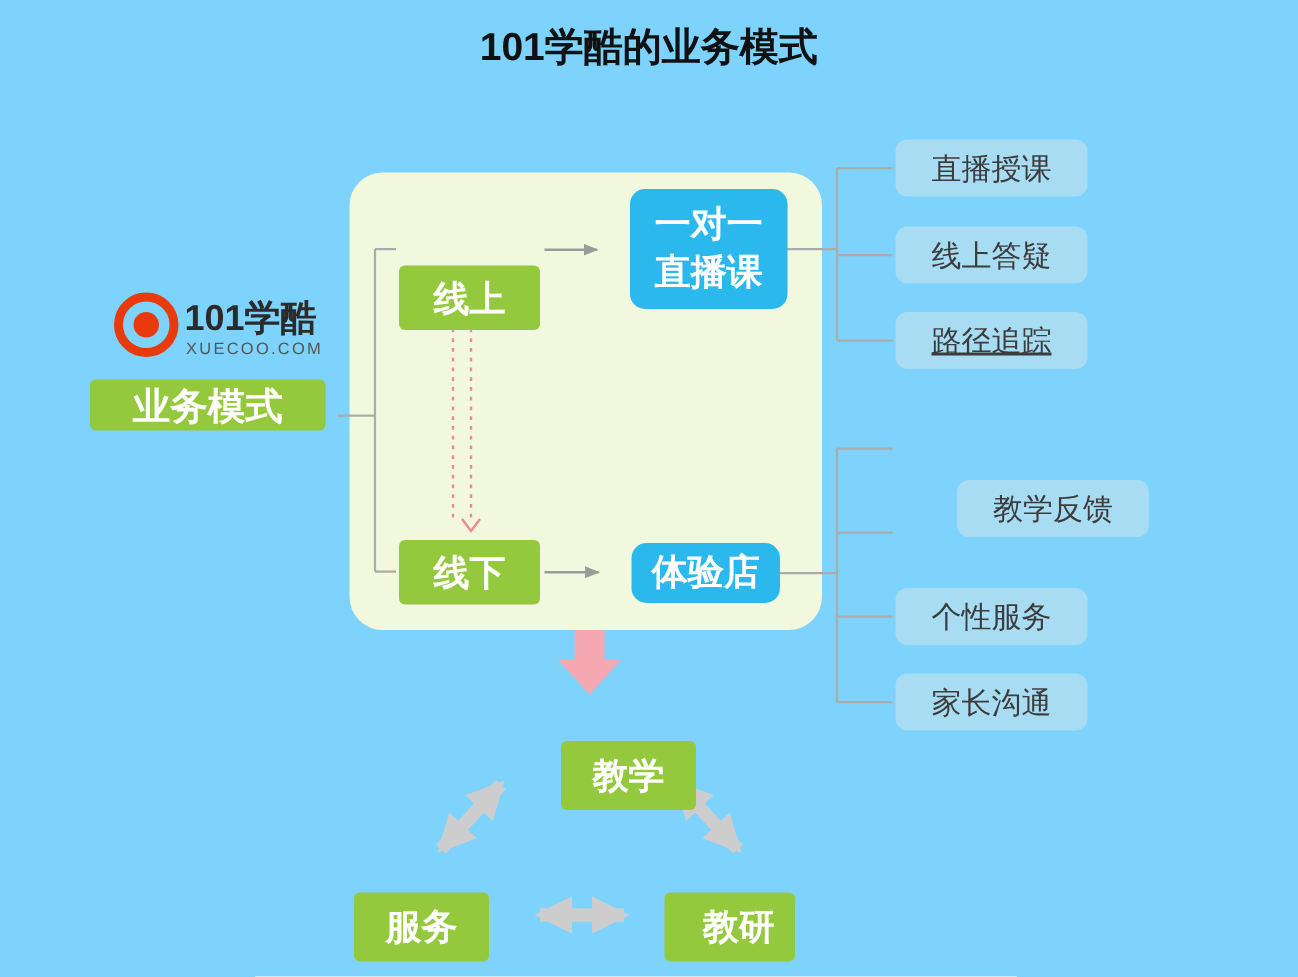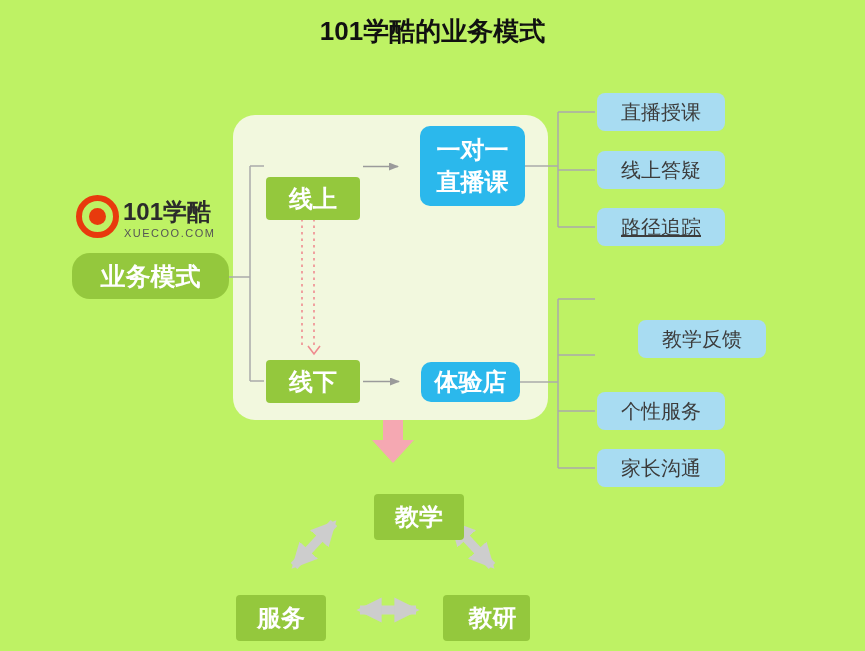--- a/index.html
+++ b/index.html
@@ -1,18 +1,18 @@
 <!DOCTYPE html>
 <html><head>
 <meta charset="utf-8">
 <style>
   html,body { margin:0; padding:0; background:#fff; }
   .canvas {
     position:relative; width:865px; height:651px;
-    background:#bef264; overflow:hidden;
+    background:#7dd3fc; overflow:hidden;
     font-family:"Liberation Sans", "DejaVu Sans", sans-serif;
   }
   .page-title {
     position:absolute; top:14px; left:0; width:865px;
     text-align:center; font-size:26px; font-weight:bold; color:#111;
   }
   
   .logo-mark {
     position:absolute; left:76px; top:195px; width:31px; height:31px;
     border:6px solid #E83A0D; border-radius:50%;
@@ -45,21 +45,21 @@
   }
   .feature-box {
     position:absolute; left:597px; width:128px; height:38px;
     background:#A8DCF2; color:#3c3c3c; font-size:20px;
     border-radius:8px; display:flex; align-items:center; justify-content:center;
   }
   .panel {
     position:absolute; left:233px; top:115px; width:315px; height:305px;
     background:#F2F8DE; border-radius:22px;
   }
-  .root-box   { left:72px;  top:253px; width:157px; height:46px; font-size:25px;border-radius:18px; }
+  .root-box   { left:60px;  top:253px; width:157px; height:34px; font-size:25px; }
   .online-box { left:266px; top:145px; width:94px;  height:43px;margin-top:32px; }
   .offline-box{ left:266px; top:360px; width:94px;  height:43px; }
   .chan1-box  { left:408px; top:126px; width:105px; height:80px; }
   .chan2-box  { left:409px; top:362px; width:99px;  height:40px; }
   .f1 { top:93px; }  .f2 { top:151px; } .f3 { top:208px;text-decoration:underline; }
   .f4 { top:280px; } .f5 { top:320px;margin-left:41px; } .f6 { top:392px; } .f7 { top:449px; }
   .teach-box   { left:350px; top:494px; width:90px; height:46px;margin-left:24px; }
   .service-box { left:236px; top:595px; width:90px; height:46px; }
   .research-box{ left:443px; top:595px; width:75px; height:46px;padding-left:12px; }
   .overlay { position:absolute; left:0; top:0; pointer-events:none; }

